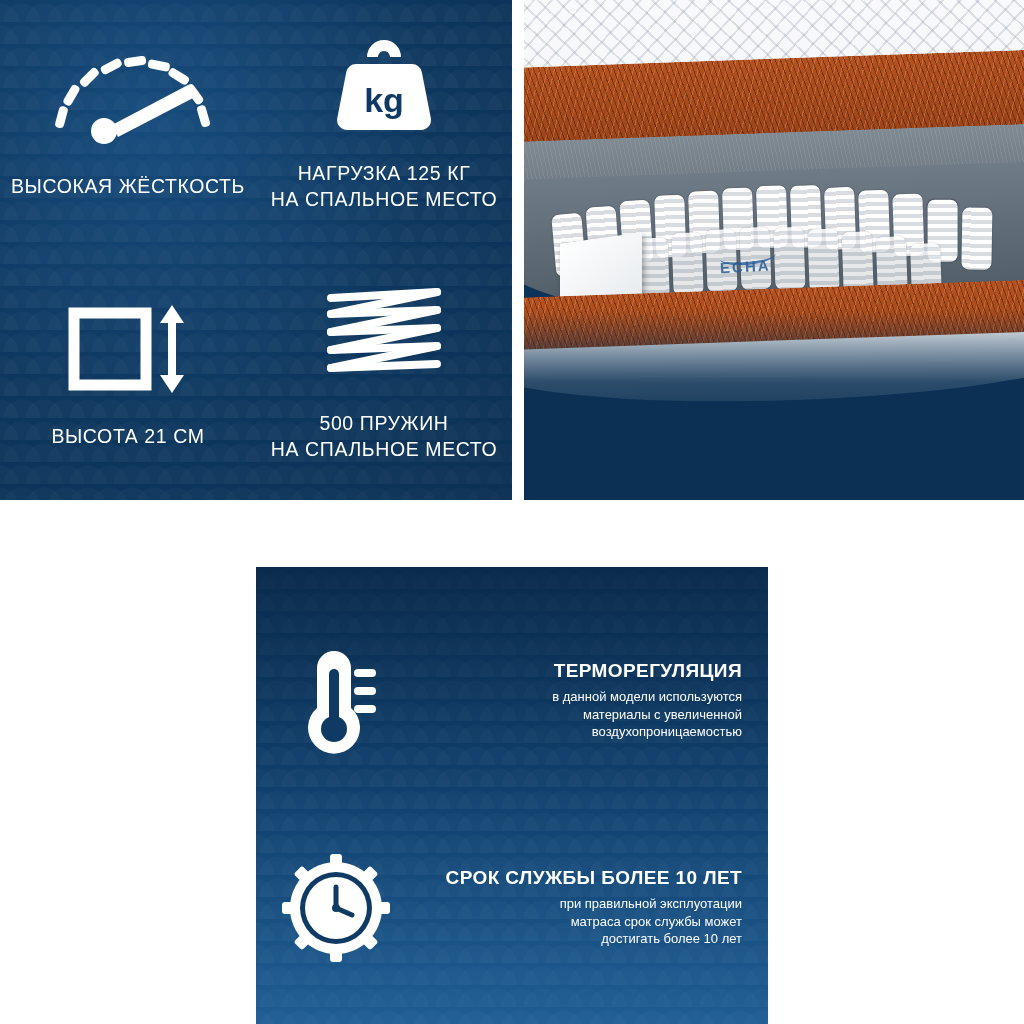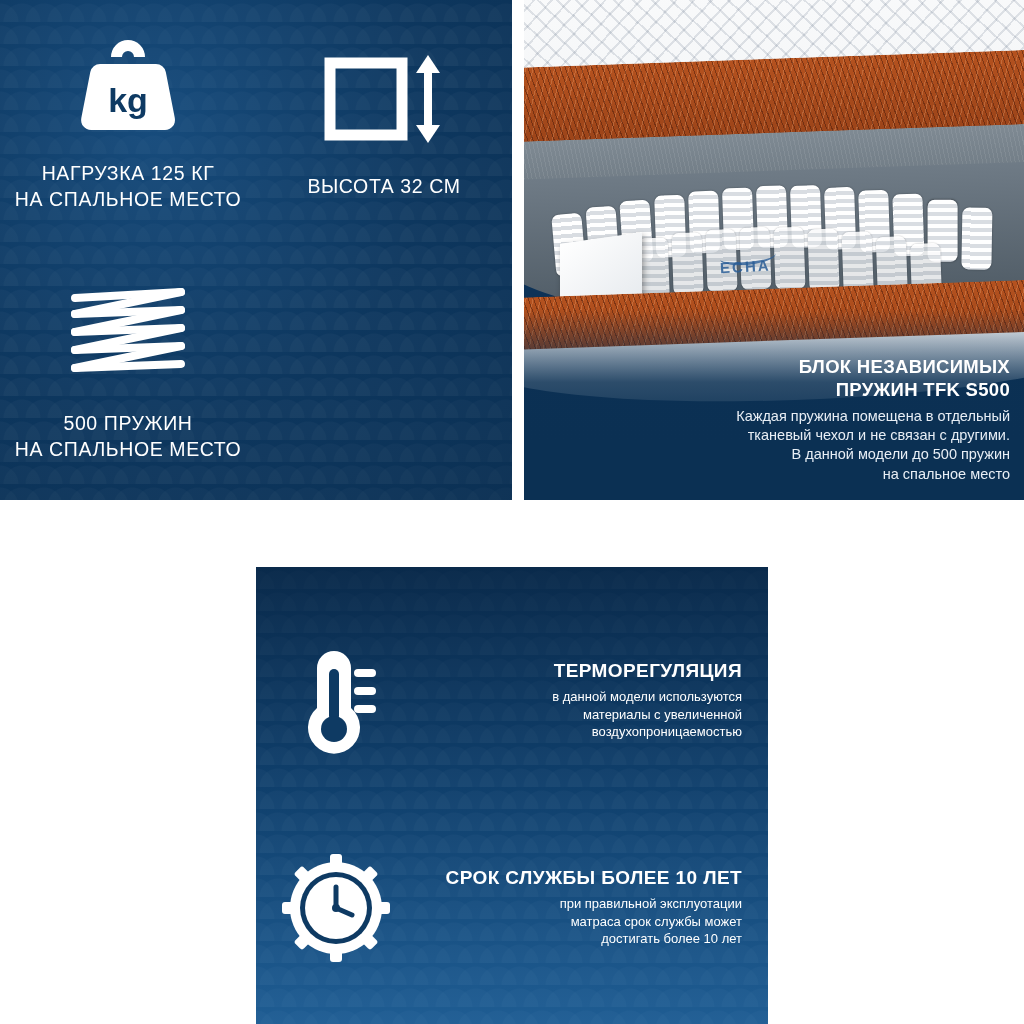--- a/index.html
+++ b/index.html
@@ -294,20 +294,40 @@
 </style>
 </head>
 <body>
 
 <div class="page">
 
   <section class="panel-bg" id="features-panel">
     <div class="overlay"></div>
     <div class="feature-grid">
 
+      <div class="feature-cell">
+        <div class="feature-icon">
+          <svg width="180" height="96" viewBox="0 0 180 96">
+            <g fill="#ffffff">
+              <rect x="12" y="62" width="22" height="9" rx="4" transform="rotate(-75 23 66)"></rect>
+              <rect x="22" y="40" width="22" height="9" rx="4" transform="rotate(-60 33 44)"></rect>
+              <rect x="40" y="22" width="22" height="9" rx="4" transform="rotate(-45 51 26)"></rect>
+              <rect x="62" y="11" width="22" height="9" rx="4" transform="rotate(-28 73 15)"></rect>
+              <rect x="86" y="6" width="22" height="9" rx="4" transform="rotate(-8 97 10)"></rect>
+              <rect x="110" y="10" width="22" height="9" rx="4" transform="rotate(12 121 14)"></rect>
+              <rect x="130" y="21" width="22" height="9" rx="4" transform="rotate(32 141 25)"></rect>
+              <rect x="146" y="39" width="22" height="9" rx="4" transform="rotate(54 157 43)"></rect>
+              <rect x="155" y="61" width="22" height="9" rx="4" transform="rotate(74 166 65)"></rect>
+              <circle cx="66" cy="80" r="13"></circle>
+              <path d="M74 74 L150 34 L157 46 L80 86 Z"></path>
+            </g>
+          </svg>
+        </div>
+        <div class="feature-label">ВЫСОКАЯ ЖЁСТКОСТЬ</div>
+      </div>
 
       <div class="feature-cell">
         <div class="feature-icon">
           <svg width="110" height="100" viewBox="0 0 110 100">
             <g fill="#ffffff">
               <path d="M55 6 a17 17 0 0 0 -17 17 h11 a6 6 0 0 1 12 0 h11 a17 17 0 0 0 -17 -17 z"></path>
               <path d="M27 30 h56 a10 10 0 0 1 9.8 8 l9 46 a10 10 0 0 1 -9.8 12 h-73.9 a10 10 0 0 1 -9.8 -12 l9 -46 a10 10 0 0 1 9.7 -8 z"></path>
             </g>
             <text x="55" y="78" font-family="Liberation Sans, sans-serif" font-size="34" font-weight="700" fill="#0e3a63" text-anchor="middle">kg</text>
           </svg>
@@ -322,21 +342,21 @@
             <g fill="none" stroke="#ffffff" stroke-width="11">
               <rect x="10" y="12" width="72" height="72"></rect>
             </g>
             <g fill="#ffffff">
               <rect x="104" y="16" width="8" height="64"></rect>
               <path d="M108 4 L120 22 L96 22 Z"></path>
               <path d="M108 92 L120 74 L96 74 Z"></path>
             </g>
           </svg>
         </div>
-        <div class="feature-label">ВЫСОТА 32 СМ</div>
+        <div class="feature-label">ВЫСОТА 21 СМ</div>
       </div>
 
       <div class="feature-cell">
         <div class="feature-icon">
           <svg width="130" height="100" viewBox="0 0 130 100">
             <g fill="none" stroke="#ffffff" stroke-width="8" stroke-linecap="round">
               <path d="M12 14 L118 8"></path>
               <path d="M118 8 L12 30"></path>
               <path d="M12 30 L118 26"></path>
               <path d="M118 26 L12 48"></path>
@@ -386,28 +406,20 @@
         <span class="spring" style="left:392px; top:70px; opacity:.85;"></span>
         <span class="spring" style="left:426px; top:78px; opacity:.85;"></span>
       </div>
       <div class="spring-cube"></div>
       <div class="layer-coir-bottom"></div>
       <div class="layer-base"></div>
       <div class="brand-wave"></div>
       <div class="brand-mark">ЕСНА</div>
       <div class="mattress-fade"></div>
     </div>
-    <div class="mattress-text">
-      <div class="mattress-title">БЛОК НЕЗАВИСИМЫХ
-ПРУЖИН TFK S500</div>
-      <div class="mattress-desc">Каждая пружина помещена в отдельный
-тканевый чехол и не связан с другими.
-В данной модели до 500 пружин
-на спальное место</div>
-    </div>
   </section>
 
   <section class="panel-bg" id="benefits-panel">
     <div class="overlay"></div>
     <div class="benefits-list">
 
       <div class="benefit-row">
         <div class="benefit-icon">
           <svg width="96" height="108" viewBox="0 0 96 108">
             <g fill="#ffffff">

